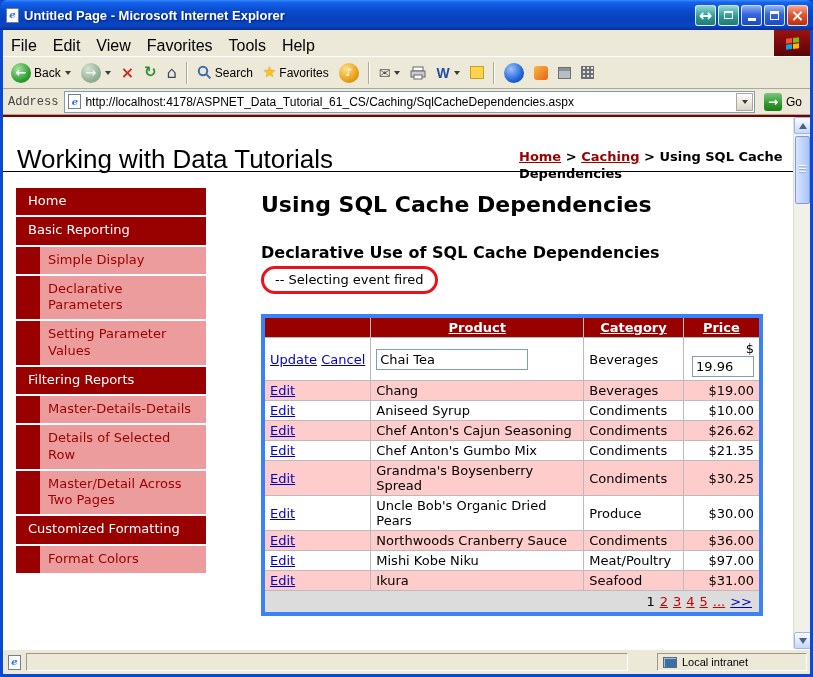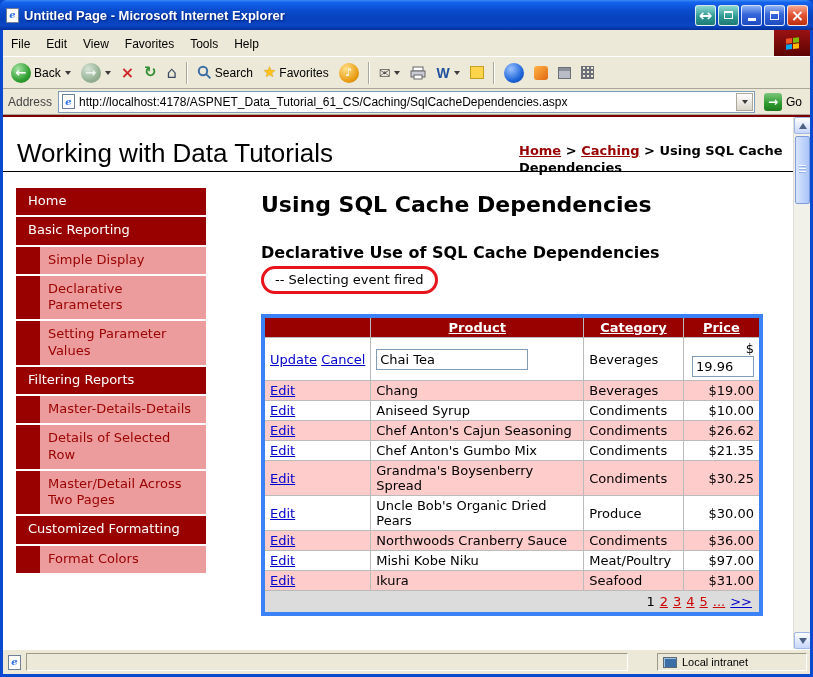--- a/index.html
+++ b/index.html
@@ -20,21 +20,21 @@
   .ic-min { width:8px; height:3px; background:#fff; margin-top:9px; }
   .ic-max { width:9px; height:9px; border:1px solid #fff; border-top:3px solid #fff; }
   .ic-winsq { width:9px; height:8px; border:1px solid #fff; border-top:2px solid #fff; }
   .glyph { font-family:"DejaVu Sans", sans-serif; }
 
   .page-icon { width:13px; height:15px; background:#fff; border:1px solid #6f7f95; display:flex; align-items:center; justify-content:center; flex:none; }
   .page-icon .e { color:#2a6fe8; font:bold italic 10px "DejaVu Serif", serif; line-height:1; }
 
   
   .menubar { height:27px; display:flex; align-items:stretch; background:#ECE9D8; border-bottom:1px solid #fff; }
-  .menu-item { padding:7px 8px 0; font-size:12px; color:#000; }
+  .menu-item { padding:7px 8px 0; font-size:16px; color:#000; }
   .menu-spacer { flex:1; }
   .brand-box { width:36px; background:linear-gradient(180deg,#9a1212,#5c0303); display:flex; align-items:center; justify-content:center; }
   .flag { display:grid; grid-template-columns:6px 6px; grid-template-rows:5px 5px; gap:1px; transform:skewY(-6deg); }
   .flag i { display:block; }
   .f-red{background:#f35325} .f-grn{background:#81bc06} .f-blu{background:#05a6f0} .f-yel{background:#ffba08}
 
   
   .toolbar { height:32px; display:flex; align-items:center; background:#ECE9D8; border-bottom:1px solid #ACA899; padding:0 4px; gap:2px; font-size:12px; }
   .tbar-btn { display:flex; align-items:center; gap:3px; padding:2px 4px; flex:none; }
   .circle { width:20px; height:20px; border-radius:50%; display:flex; align-items:center; justify-content:center; color:#fff; font-weight:bold; font-size:13px; flex:none; }
@@ -52,35 +52,35 @@
   .word-w { color:#1f4fa0; font-weight:bold; font-size:14px; line-height:1; }
   .note-ic { width:14px; height:13px; background:#ffd44d; border:1px solid #c8a020; }
   .bldg-ic { width:13px; height:12px; background:#b9bcc4; border:1px solid #6b7078; box-shadow:inset 0 3px 0 #8a8f98; }
   .grid-ic { width:13px; height:13px; background:
       repeating-linear-gradient(0deg,#6b7078 0 2px,transparent 2px 4px),
       repeating-linear-gradient(90deg,#6b7078 0 2px,transparent 2px 4px); }
   .orange-ic { width:14px; height:14px; border-radius:3px; background:linear-gradient(135deg,#ffb347,#e06810); }
 
   
   .addressbar { height:26px; display:flex; align-items:center; background:#ECE9D8; border-bottom:1px solid #ACA899; padding:0 5px; gap:6px; font-size:12px; }
-  .addr-label { color:#444; }
+  .addr-label { color:#444;font-family:Liberation Mono, monospace; }
   .addr-box { flex:1; height:22px; background:#fff; border:1px solid #7F9DB9; display:flex; align-items:center; padding:0 1px 0 3px; gap:4px; }
   .addr-box input { flex:1; border:none; outline:none; font:12px "Liberation Sans", sans-serif; color:#000; background:transparent; }
   .addr-drop { width:17px; height:18px; background:linear-gradient(180deg,#fefefe,#d9d5c9); border:1px solid #aca899; display:flex; align-items:center; justify-content:center; flex:none; }
   .go-btn { display:flex; align-items:center; gap:4px; padding:0 3px; }
   .go-ic { width:18px; height:18px; border-radius:3px; background:linear-gradient(180deg,#7cc67c,#2d9a2d 60%,#1e7a1e); color:#fff; font-weight:bold;
     display:flex; align-items:center; justify-content:center; font-size:12px; }
 
   .maroon-line { height:2px; background:#7c0000; }
 
   
   .content { height:532px; display:flex; background:#fff; overflow:hidden; }
   .pagearea { width:790px; overflow:hidden; font-family:"DejaVu Sans", sans-serif; }
 
-  .pg-header { display:flex; justify-content:space-between; padding:21px 10px 0 14px; border-bottom:1px solid #000; height:55px; }
+  .pg-header { display:flex; justify-content:space-between; padding:27px 10px 0 14px; border-bottom:1px solid #000; height:55px; }
   .site-title { font-size:26px; color:#000; font-family:"Liberation Sans", sans-serif; }
   .breadcrumb { width:264px; font-size:13px; font-weight:bold; line-height:1.3; margin-top:5px; }
   .bc-link { color:#990000; text-decoration:underline; cursor:pointer; }
   .bc-sep { color:#000; }
   .bc-cur { color:#000; }
 
   .layout { display:flex; align-items:flex-start; padding-top:16px; }
   .sidebar { width:190px; margin-left:13px; flex:none; }
   .sb-section { background:#990000; color:#fff; font-size:13px; line-height:1.25; padding:5px 26px 6px 12px; margin-bottom:2px; cursor:pointer; }
   .sb-item { display:flex; margin-bottom:2px; cursor:pointer; }

